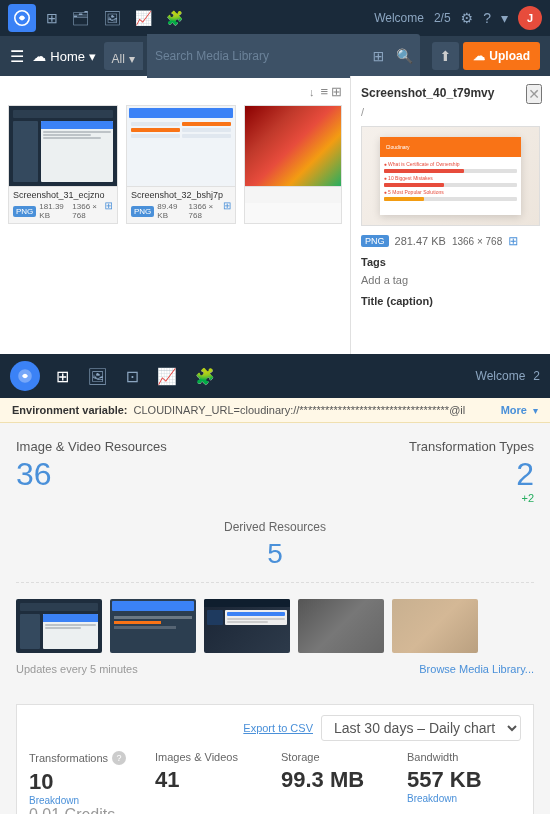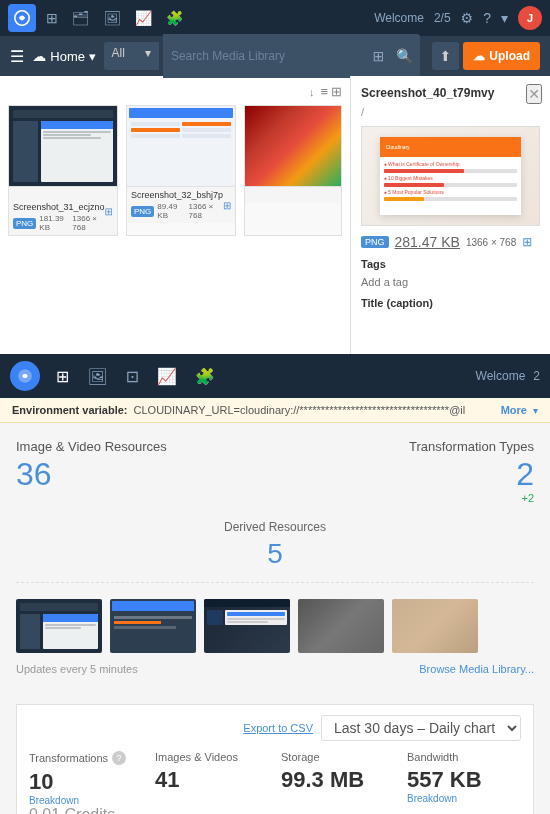--- a/index.html
+++ b/index.html
@@ -42,21 +42,21 @@
     .menu-btn {
       color: white; font-size: 16px; cursor: pointer;
     }
     .home-btn {
       display: flex; align-items: center; gap: 4px; color: white; font-size: 13px; cursor: pointer;
     }
     .home-icon { font-size: 14px; }
     .search-all {
       background: #3d5166; color: #ccc; border: none; padding: 4px 8px;
       border-radius: 3px 0 0 3px; font-size: 12px; cursor: pointer;
-      display: flex; align-items: flex-start; gap: 20px; height: 28px;
+      display: flex; align-items: flex-end; gap: 4px; height: 28px;
     }
     .search-input-wrap {
       flex: 1; display: flex; align-items: center;
       background: #3d5166; border-radius: 0 3px 3px 0; height: 44px;
     }
     .search-input-wrap input {
       background: transparent; border: none; outline: none;
       color: #ccc; font-size: 12px; flex: 1; padding: 0 8px;
     }
     .search-input-wrap input::placeholder { color: #6b8299; }
@@ -155,21 +155,21 @@
     .detail-preview-bar {
       height: 4px; background: #e0e0e0; margin-bottom: 2px; border-radius: 1px;
     }
     .detail-preview-bar-fill {
       height: 100%; background: #4a90d9; border-radius: 1px;
     }
     .detail-meta-row {
       display: flex; align-items: center; gap: 6px; margin-bottom: 6px;
     }
     .detail-badge { font-size: 9px; background: #4a90d9; color: white; padding: 1px 4px; border-radius: 2px; }
-    .detail-size { font-size: 14px; color: #666; text-decoration: underline; }
+    .detail-size { font-size: 11px; color: #666; }
     .detail-dims { font-size: 10px; color: #666; }
     .detail-expand { color: #4a90d9; font-size: 12px; cursor: pointer; }
     .detail-section { margin-top: 8px; }
     .detail-section-title { font-size: 11px; font-weight: 600; color: #333; margin-bottom: 4px; }
     .detail-tag-input {
       font-size: 11px; color: #999; border: none; outline: none; background: transparent; cursor: pointer;
     }
 
     
     .second-nav {
@@ -386,21 +386,21 @@
                 <div class="ss-main-body">
                   <div class="ss-line"></div>
                   <div class="ss-line" style="width:70%"></div>
                   <div class="ss-line" style="width:85%"></div>
                 </div>
               </div>
             </div>
           </div>
         </div>
         <div class="thumb-info">
-          <div style="flex:1;min-width:0;margin-top:12px;">
+          <div style="flex:1;min-width:0;">
             <div class="thumb-name">Screenshot_31_ecjzno</div>
             <div style="display:flex;gap:3px;align-items:center;margin-top:2px;">
               <span class="thumb-badge">PNG</span>
               <span class="thumb-meta">181.39 KB</span>
               <span class="thumb-meta">1366 × 768</span>
             </div>
           </div>
           <span class="thumb-action">⊞</span>
         </div>
       </div>

